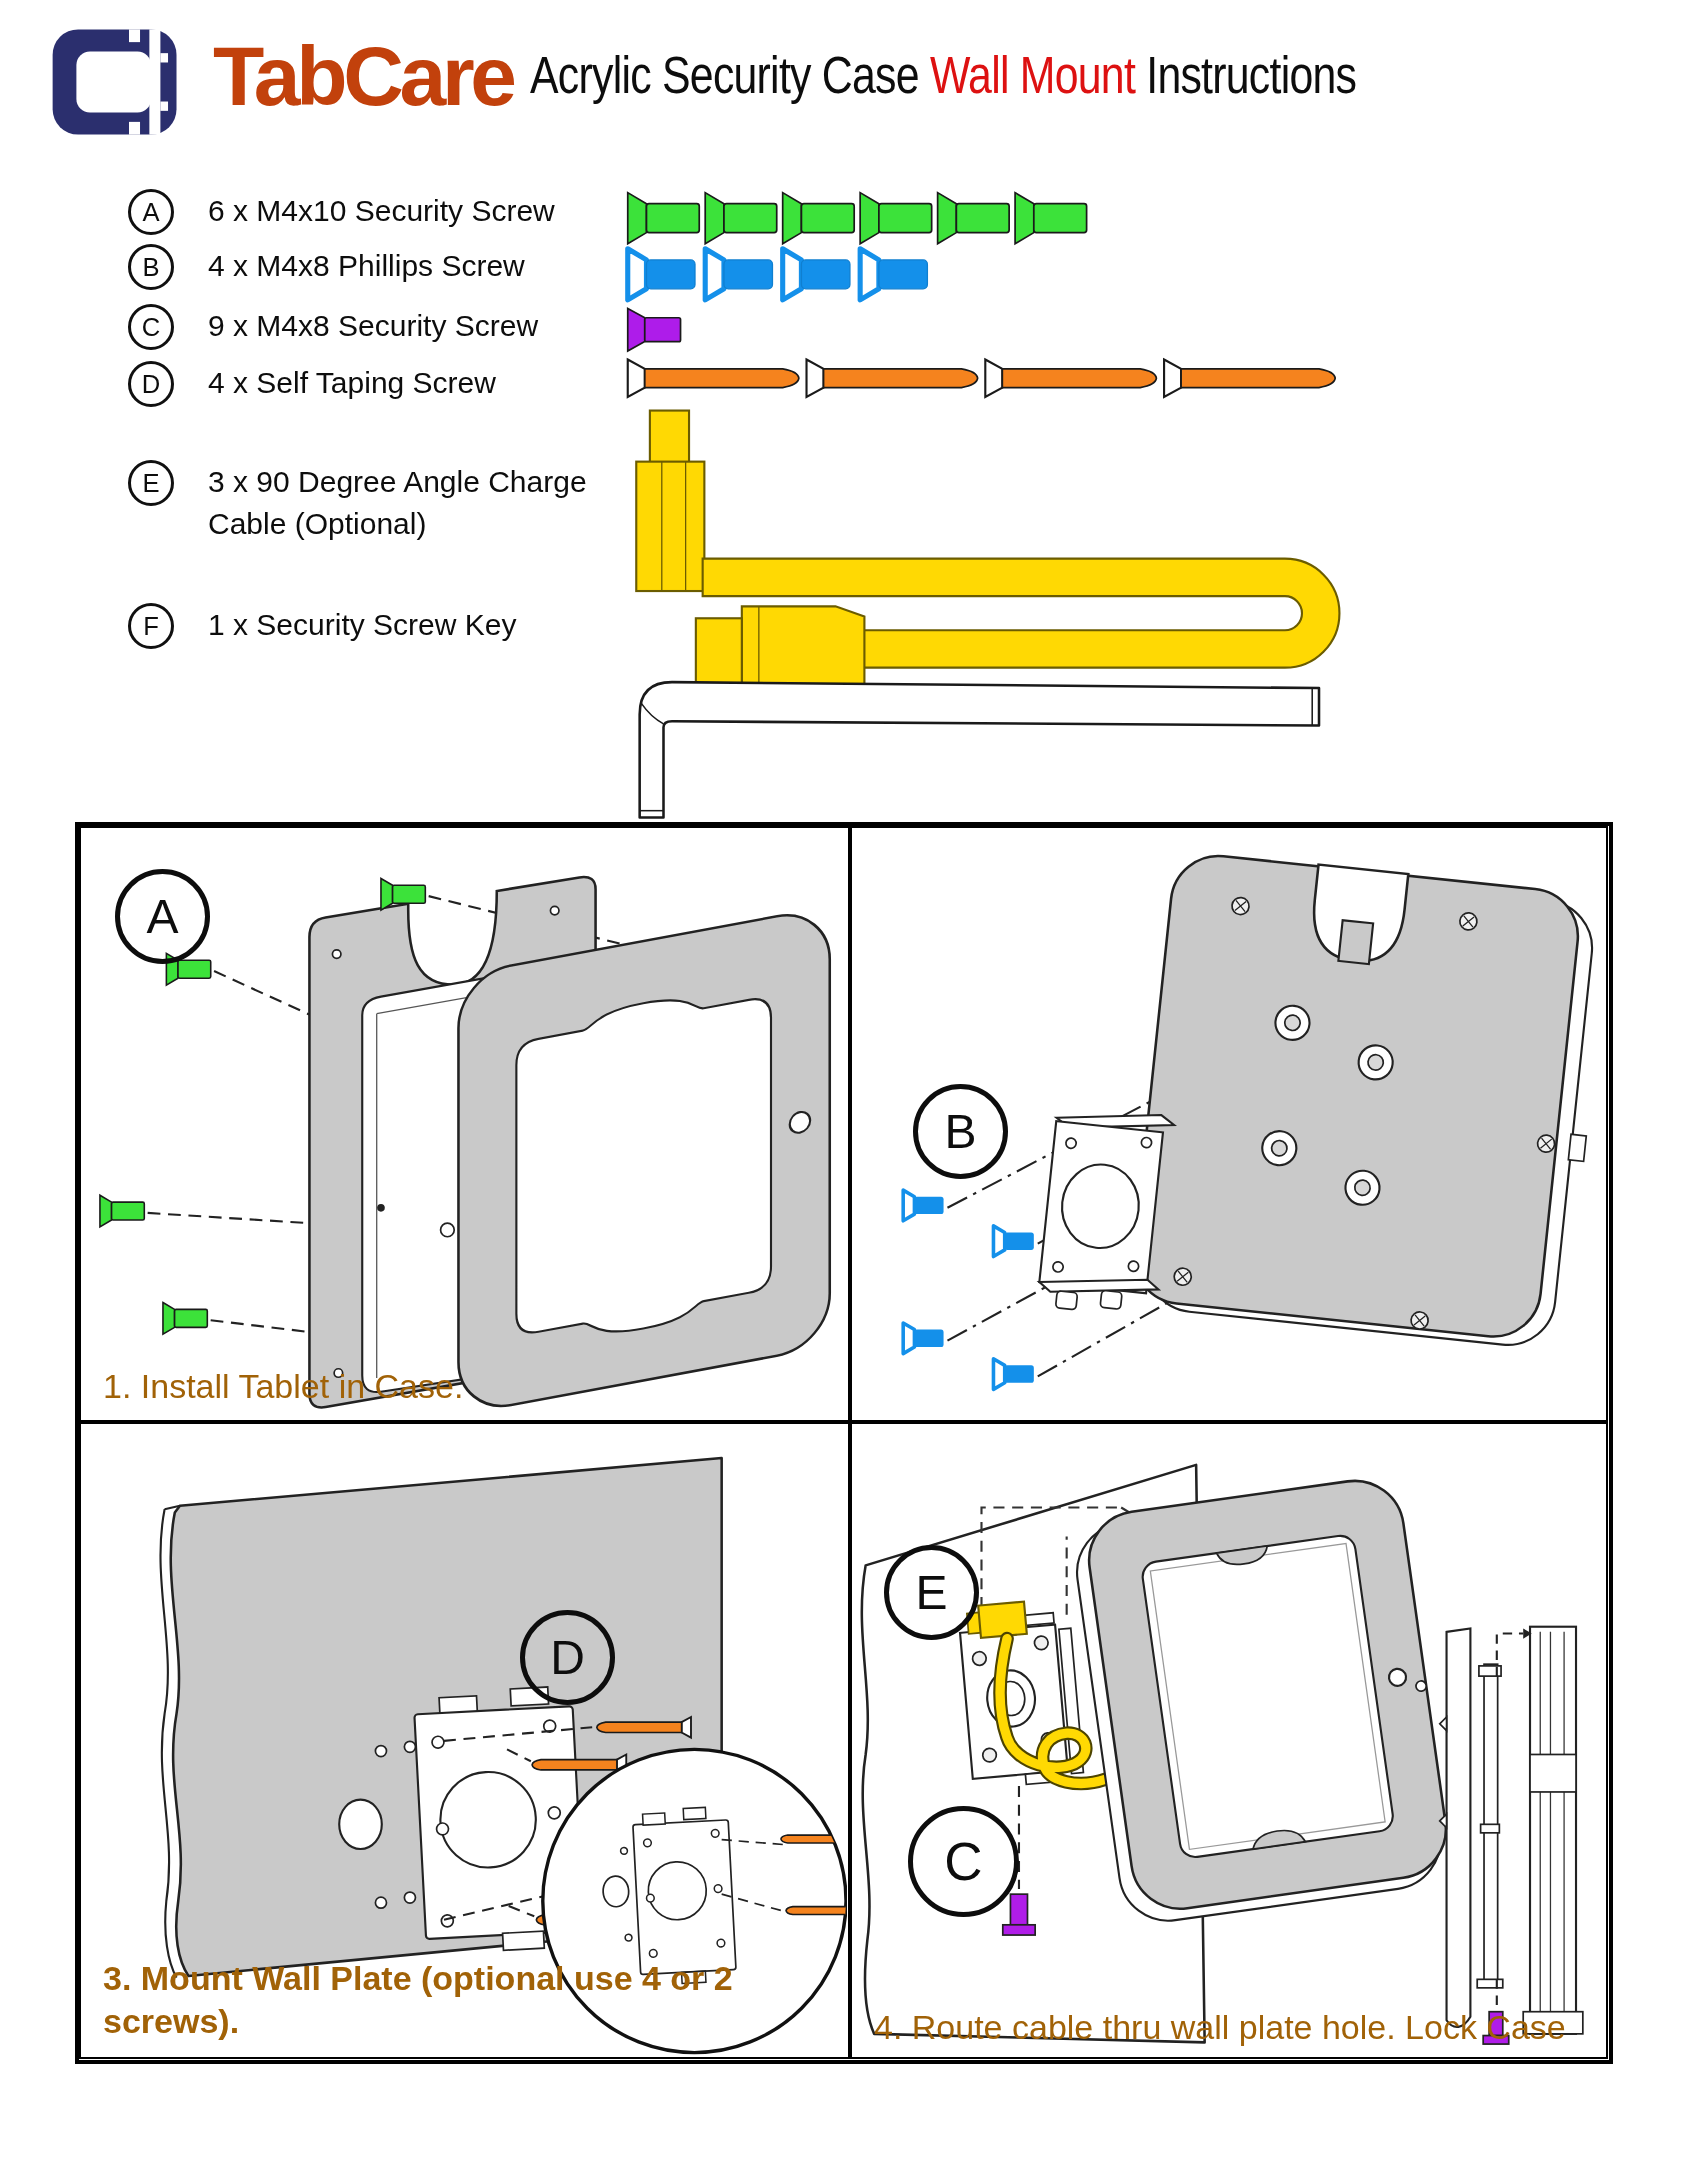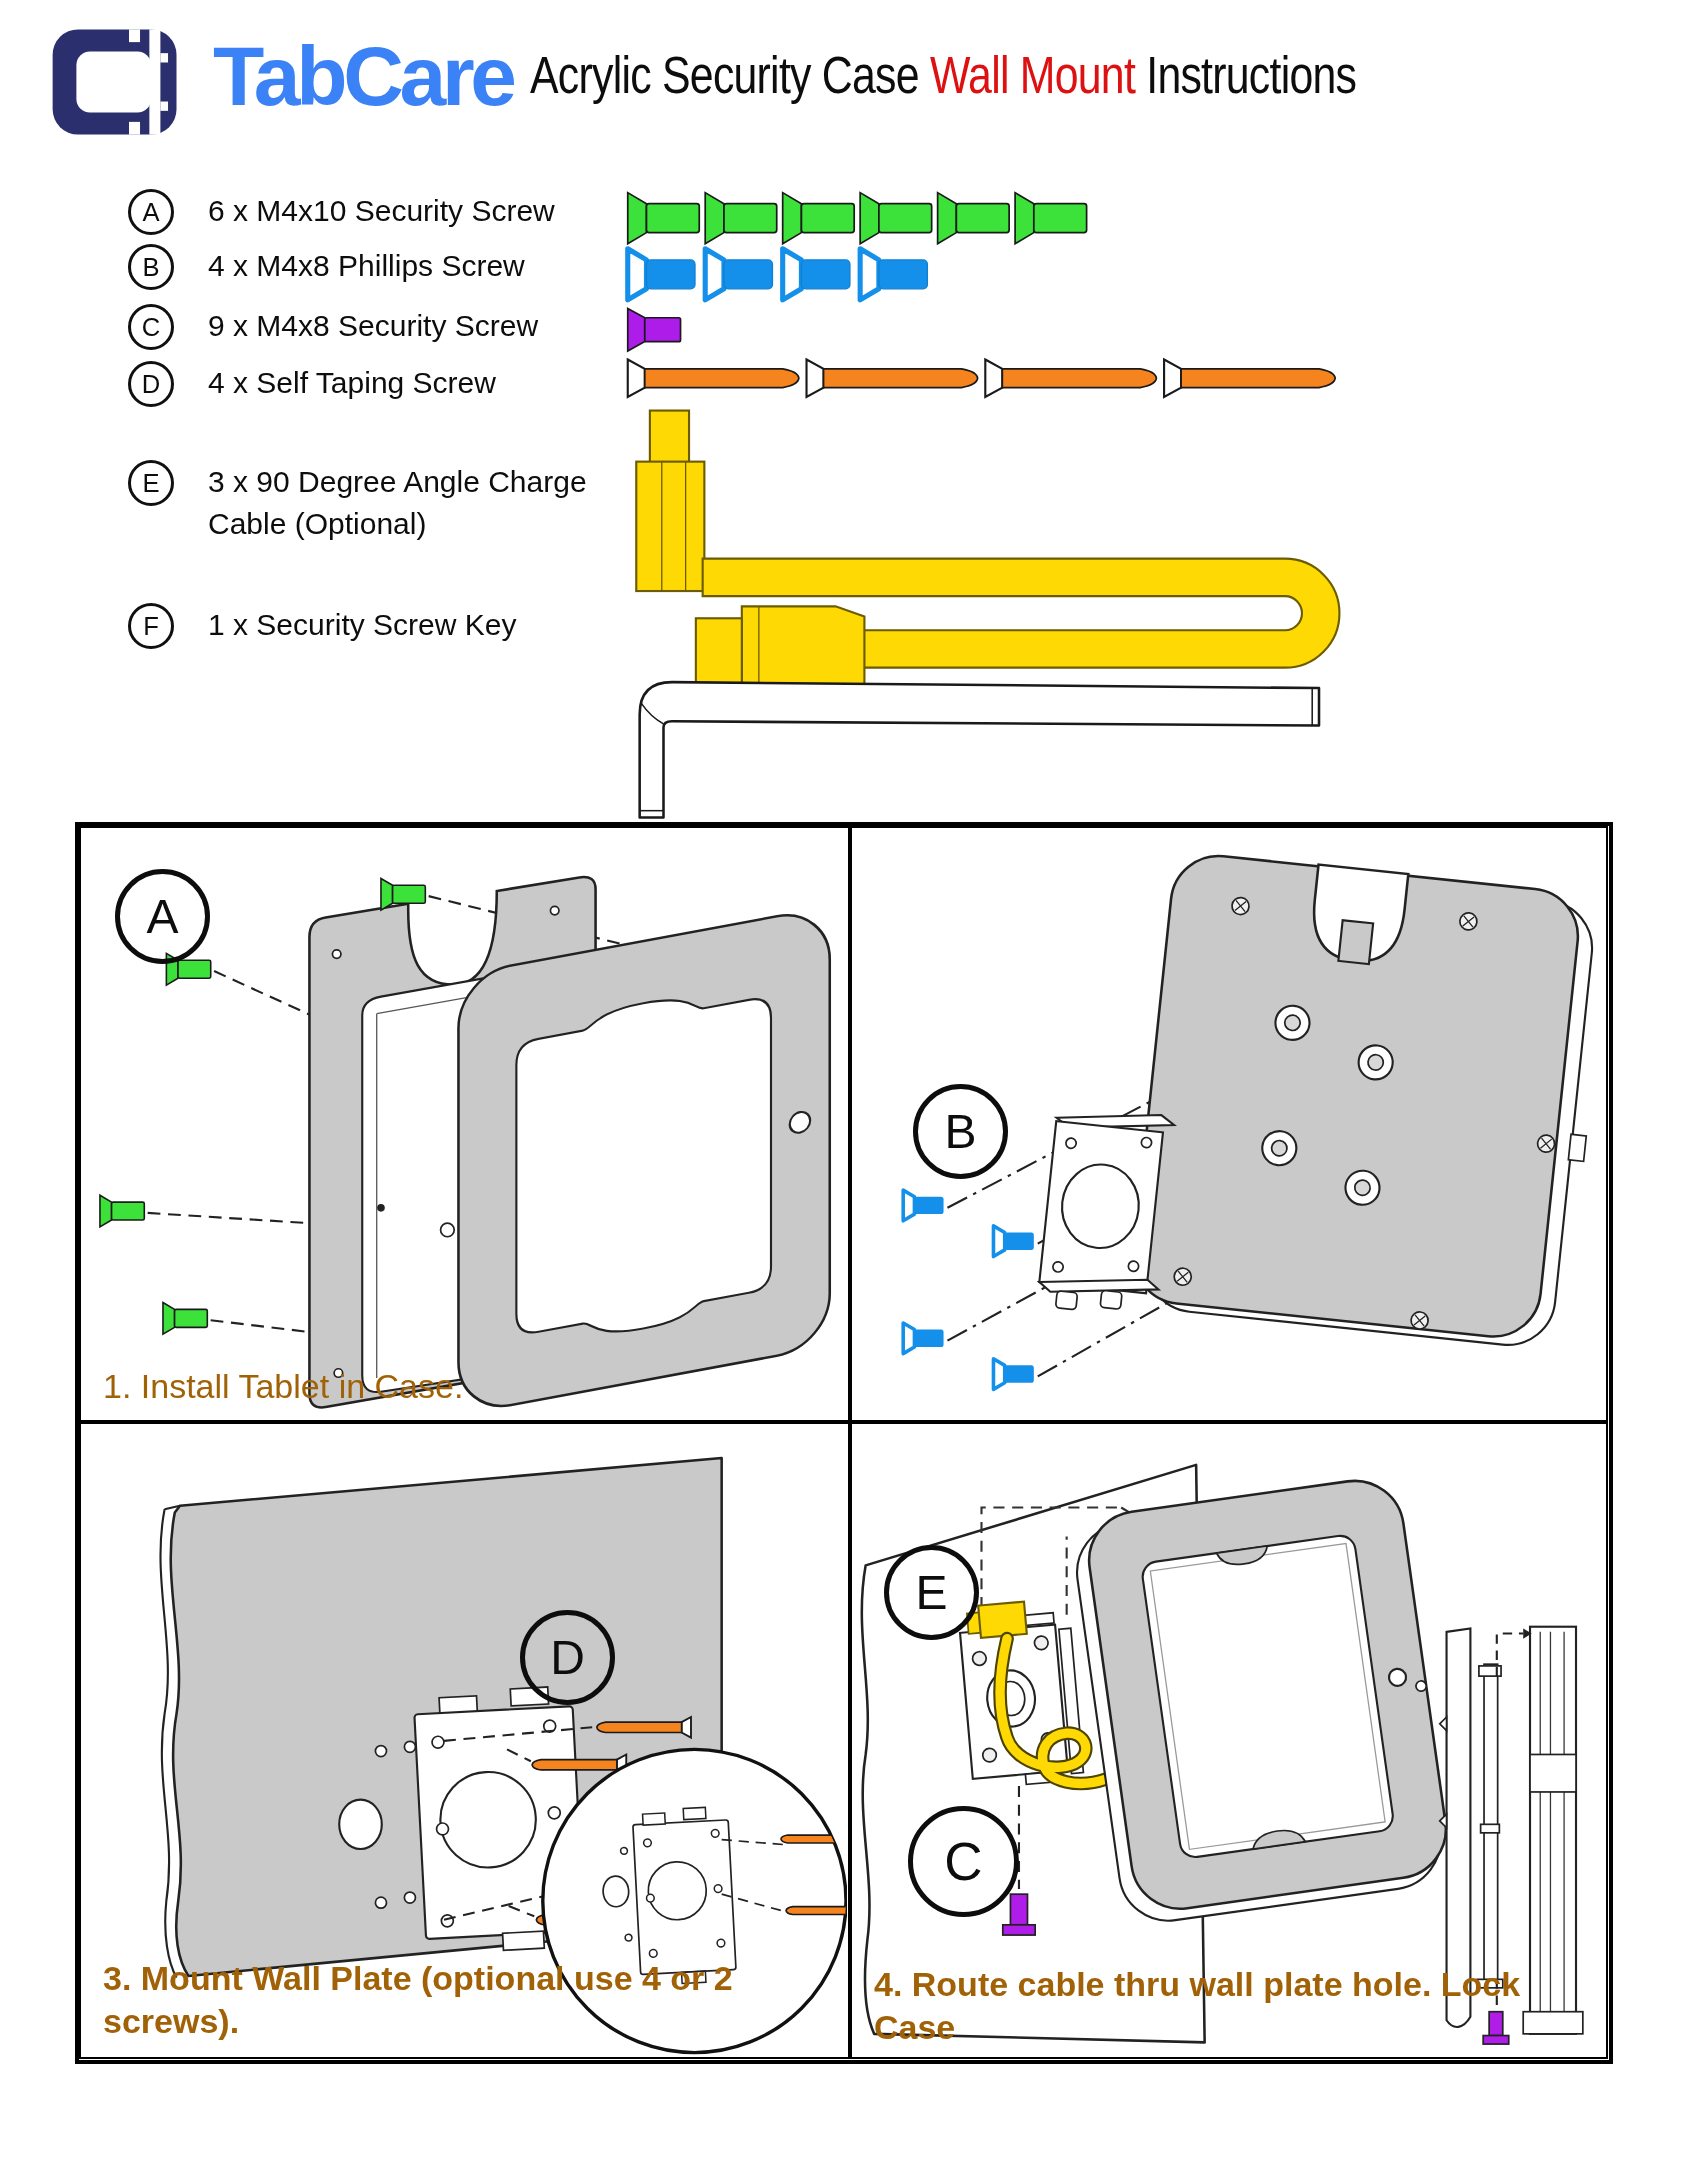--- a/index.html
+++ b/index.html
@@ -1,20 +1,20 @@
 <!DOCTYPE html>
 <html style="font-size:13.6px"><head>
 <meta charset="utf-8">
 <style>
   html,body{margin:0;padding:0;background:#fff;}
   .page{position:relative;width:1685px;height:2181px;background:#fff;overflow:hidden;
         font-family:"Liberation Sans",sans-serif;color:#0d0d0d;}
   .abs{position:absolute;}
   
-  .brand-text{left:213px;top:24px;font-size:84px;font-weight:bold;color:#3b82f6;
+  .brand-text{left:213px;top:24px;font-size:84px;font-weight:bold;color:#c2410c;
               letter-spacing:-4.3px;line-height:104px;white-space:nowrap;}
   .page-title{left:530px;top:46px;font-size:51px;letter-spacing:-0.9px;white-space:nowrap;
               transform:scaleX(0.84);transform-origin:0 0;color:#0d0d0d;}
   .page-title .hl{color:#dd1111;}
   
   .part-row{position:absolute;left:128px;display:flex;align-items:flex-start;}
   .part-badge{width:40px;height:40px;border:3px solid #101010;border-radius:50%;
               display:flex;align-items:center;justify-content:center;
               font-size:25.6px;flex:0 0 auto;}
   .part-label{margin-left:34px;font-size:30px;line-height:42px;padding-top:0.9px;}
@@ -459,20 +459,20 @@
           </g>
           <path d="M 788,240 L 798,246 L 788,252 Z" fill="#222"></path>
           <g>
             <rect x="748" y="690" width="16" height="28" fill="#b01de8" stroke="#222" stroke-width="2"></rect>
             <rect x="741" y="718" width="30" height="10" fill="#b01de8" stroke="#222" stroke-width="2"></rect>
           </g>
         </g>
       </svg>
       <div class="pbadge" style="left:32px;top:121px;">E</div>
       <div class="pbadge big" style="left:56px;top:382px;">C</div>
-      <div class="step-caption" style="bottom:8.5px;width:729px;font-weight:bold;">
+      <div class="step-caption" style="bottom:8.5px;width:729px;">
         <div>4. Route cable thru wall plate hole. Lock Case</div>
       </div>
     </div>
 
   </div>
 </div>
 
 
 </body></html>

